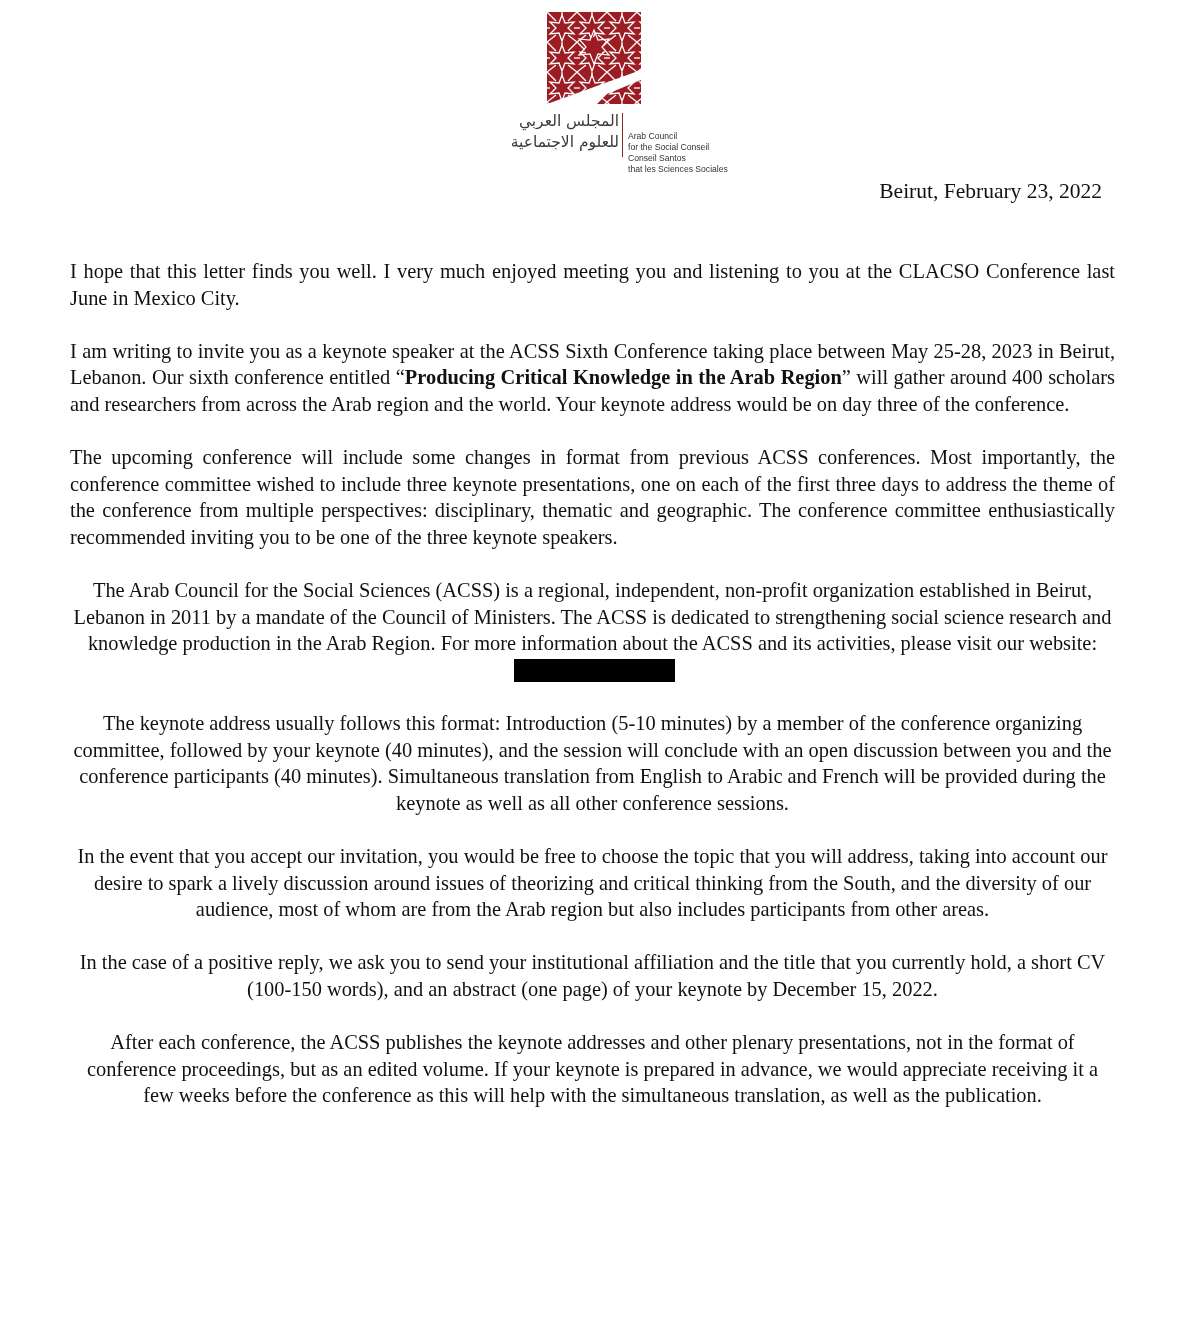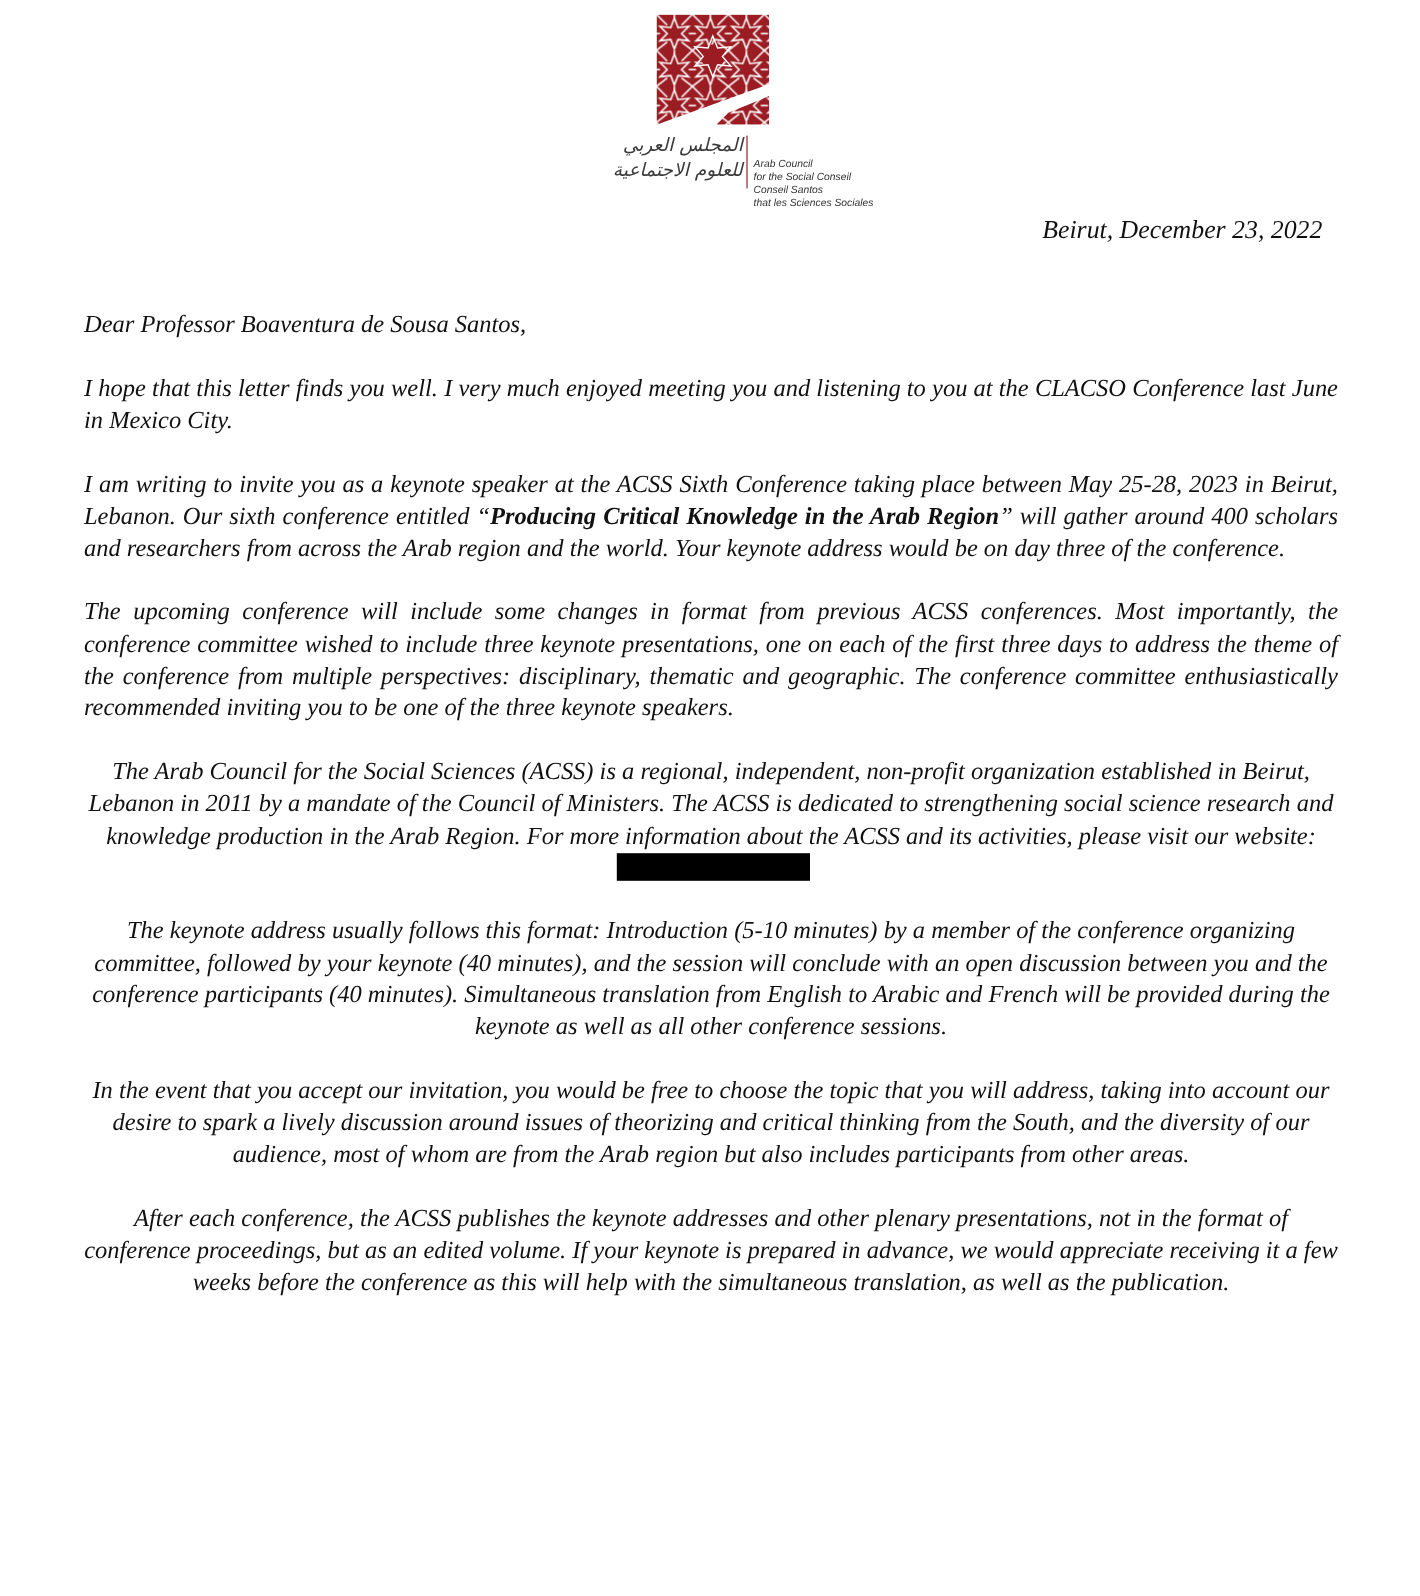--- a/index.html
+++ b/index.html
@@ -14,21 +14,20 @@
       overflow: hidden;
       color: #111111;
       font-family: "Liberation Serif", "DejaVu Serif", serif;
     }
     .page {
       position: absolute;
       left: 0;
       top: 0;
       width: 1183px;
       height: 1330px;
-      font-style: italic;
     }
     
     .logo {
       position: absolute;
       left: 462px;
       top: 10px;
       width: 270px;
       height: 150px;
     }
     .logo-mark {
@@ -153,34 +152,34 @@
         <span>Arab Council</span><br>
         <span>for the Social Conseil</span>
       </span>
       <span class="grp">
         <span>Conseil Santos</span><br>
         <span>that les Sciences Sociales</span>
       </span>
     </div>
   </div>
 
-  <div class="date">Beirut, December 23, 2022</div>
+  <div class="date">Beirut, February 23, 2022</div>
 
   <div class="body-text">
-    <p class="salutation">Dear Professor Boaventura de Sousa Santos,</p>
 
     <p class="para">I hope that this letter finds you well. I very much enjoyed meeting you and listening to you at the CLACSO Conference last June in Mexico City.</p>
 
     <p class="para"><span>I am writing to invite you as a keynote speaker at the ACSS Sixth Conference taking place between May 25-28, 2023 in Beirut, Lebanon. Our sixth conference entitled “</span><strong>Producing Critical Knowledge in the Arab Region</strong><span>” will gather around 400 scholars and researchers from across the Arab region and the world. Your keynote address would be on day three of the conference.</span></p>
 
     <p class="para">The upcoming conference will include some changes in format from previous ACSS conferences. Most importantly, the conference committee wished to include three keynote presentations, one on each of the first three days to address the theme of the conference from multiple perspectives: disciplinary, thematic and geographic. The conference committee enthusiastically recommended inviting you to be one of the three keynote speakers.</p>
 
     <p class="para ragged"><span>The Arab Council for the Social Sciences (ACSS) is a regional, independent, non-profit organization established in Beirut, Lebanon in 2011 by a mandate of the Council of Ministers. The ACSS is dedicated to strengthening social science research and knowledge production in the Arab Region. For more information about the ACSS and its activities, please visit our website:</span><span class="redacted"></span></p>
 
     <p class="para ragged">The keynote address usually follows this format: Introduction (5-10 minutes) by a member of the conference organizing committee, followed by your keynote (40 minutes), and the session will conclude with an open discussion between you and the conference participants (40 minutes). Simultaneous translation from English to Arabic and French will be provided during the keynote as well as all other conference sessions.</p>
 
     <p class="para ragged">In the event that you accept our invitation, you would be free to choose the topic that you will address, taking into account our desire to spark a lively discussion around issues of theorizing and critical thinking from the South, and the diversity of our audience, most of whom are from the Arab region but also includes participants from other areas.</p>
 
+    <p class="para ragged">In the case of a positive reply, we ask you to send your institutional affiliation and the title that you currently hold, a short CV (100-150 words), and an abstract (one page) of your keynote by December 15, 2022.</p>
 
     <p class="para ragged">After each conference, the ACSS publishes the keynote addresses and other plenary presentations, not in the format of conference proceedings, but as an edited volume. If your keynote is prepared in advance, we would appreciate receiving it a few weeks before the conference as this will help with the simultaneous translation, as well as the publication.</p>
   </div>
 
 </div>
 
 </body></html>

